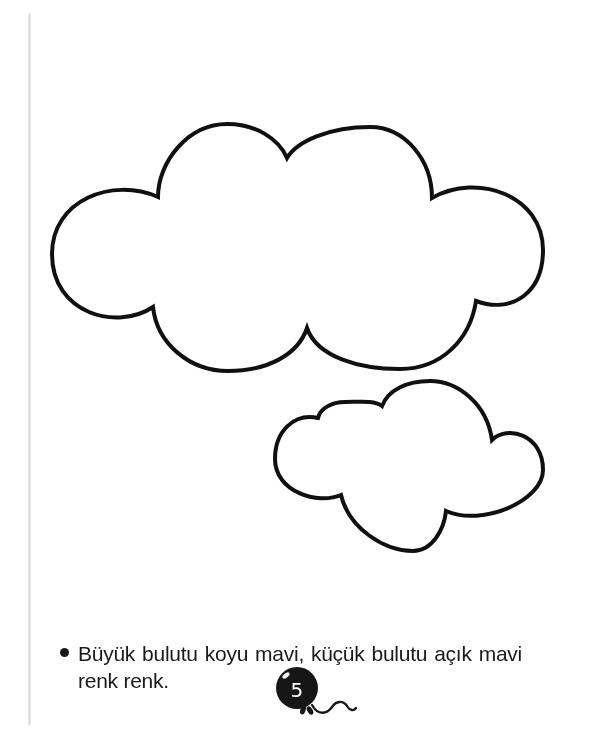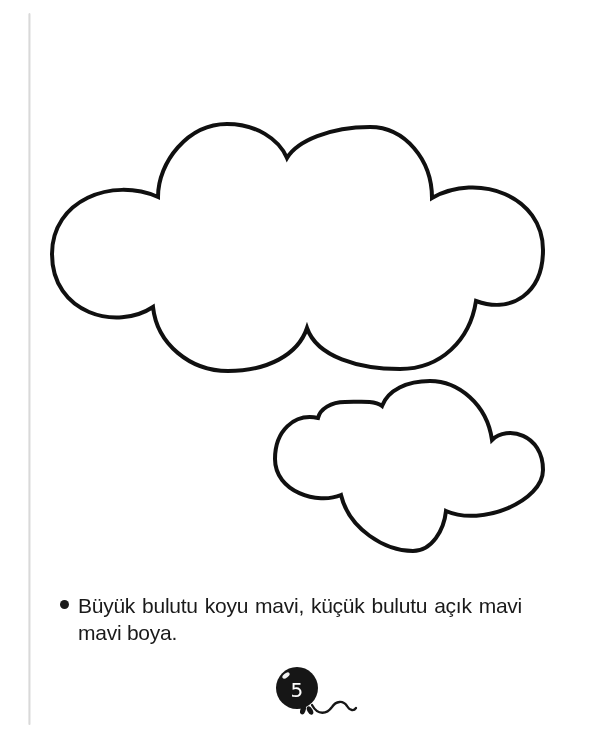--- a/index.html
+++ b/index.html
@@ -65,21 +65,21 @@
     position: absolute;
     left: 78px;
     top: 592px;
     width: 444px;
     color: #1a1a1a;
     font-size: 21px;
     line-height: 27px;
     letter-spacing: -0.25px;
   }
 
-  .item { position: relative; }
+  .item { position: relative; margin-top: 48px; }
 
   .bullet {
     position: absolute;
     left: -18px;
     top: 8px;
     width: 9px;
     height: 9px;
     border-radius: 50%;
     background: #1a1a1a;
   }
@@ -125,17 +125,17 @@
       <ellipse class="balloon-highlight" cx="286" cy="675.5" rx="4.2" ry="2.2" transform="rotate(-38 286 675.5)"></ellipse>
     </g>
   </svg>
 
   <span class="page-num">5</span>
 
   <div class="instructions">
     <div class="item">
       <span class="bullet"></span>
       <div class="jline">Büyük bulutu koyu mavi, küçük bulutu açık mavi</div>
-      <div>mavi boya.</div>
+      <div>renk renk.</div>
     </div>
   </div>
 
 </div>
 
 </body></html>

